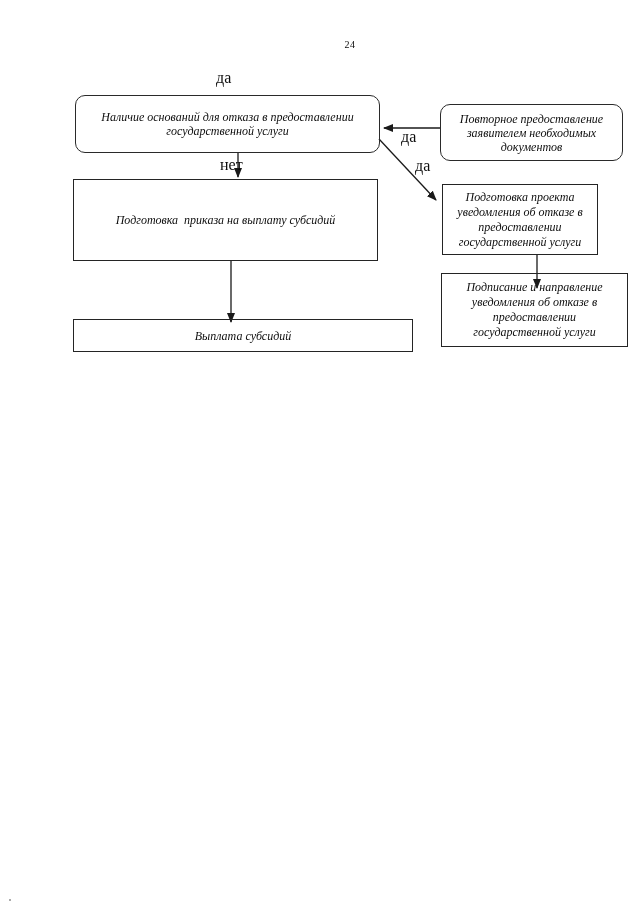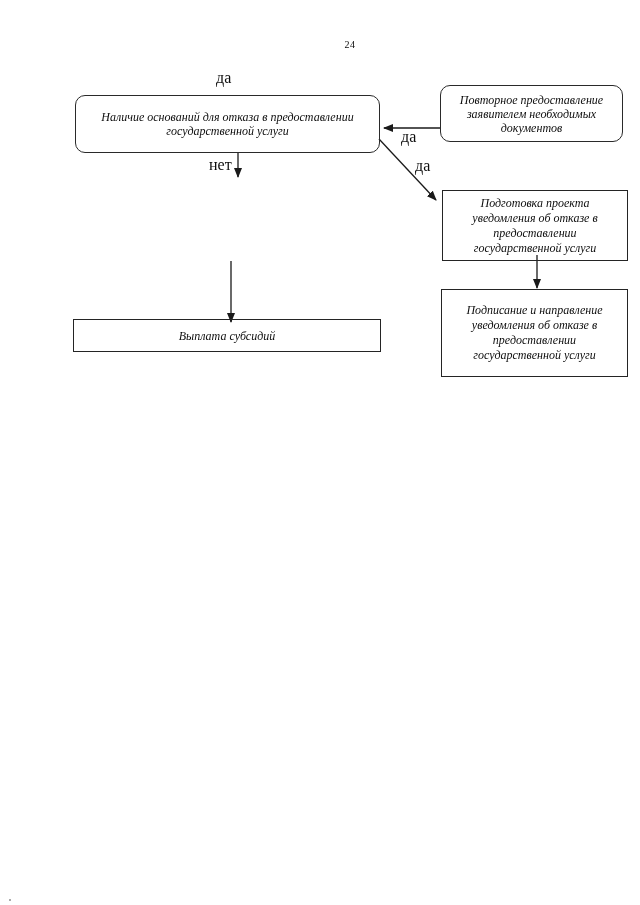--- a/index.html
+++ b/index.html
@@ -92,48 +92,51 @@
     <line x1="238" y1="153" x2="238" y2="177" marker-end="url(#ah)"></line>
     <line x1="231" y1="261" x2="231" y2="322" marker-end="url(#ah)"></line>
     <line x1="537" y1="255" x2="537" y2="288" marker-end="url(#ah)"></line>
   </svg>
 
   <div class="node rounded" style="left:75px;top:95px;width:305px;height:58px">
     <span class="node-text">Наличие оснований для отказа в предоставлении
 государственной услуги</span>
   </div>
 
-  <div class="node rounded" style="left:440px;top:85px;width:183px;height:57px">
+  <div class="node rounded" style="left:440px;top:104px;width:183px;height:57px">
     <span class="node-text">Повторное предоставление
 заявителем необходимых
 документов</span>
   </div>
 
+  <div class="node" style="left:73px;top:179px;width:305px;height:82px">
+    <span class="node-text">Подготовка  приказа на выплату субсидий</span>
+  </div>
 
-  <div class="node" style="left:73px;top:319px;width:308px;height:33px">
+  <div class="node" style="left:73px;top:319px;width:340px;height:33px">
     <span class="node-text">Выплата субсидий</span>
   </div>
 
-  <div class="node tall" style="left:442px;top:190px;width:186px;height:71px">
+  <div class="node tall" style="left:442px;top:184px;width:156px;height:71px">
     <span class="node-text">Подготовка проекта
 уведомления об отказе в
 предоставлении
 государственной услуги</span>
   </div>
 
-  <div class="node tall" style="left:441px;top:289px;width:187px;height:88px">
+  <div class="node tall" style="left:441px;top:273px;width:187px;height:74px">
     <span class="node-text">Подписание и направление
 уведомления об отказе в
 предоставлении
 государственной услуги</span>
   </div>
 
   <div class="edge-label" style="left:216px;top:72px">да</div>
 
   <div class="edge-label" style="left:401px;top:131px">да</div>
 
   <div class="edge-label" style="left:415px;top:160px">да</div>
 
-  <div class="edge-label" style="left:209px;top:159px">нет</div>
+  <div class="edge-label" style="left:220px;top:159px">нет</div>
 
   <div class="scan-speck"></div>
 
 </div>
 
 </body></html>

